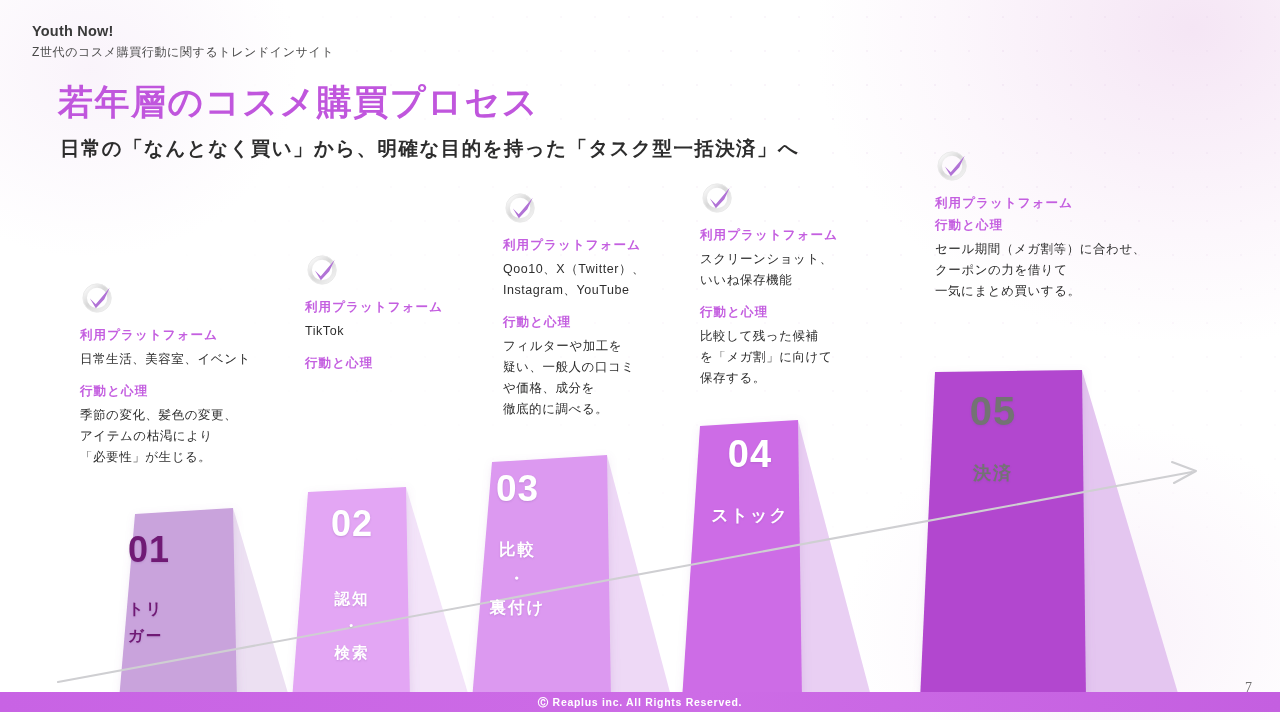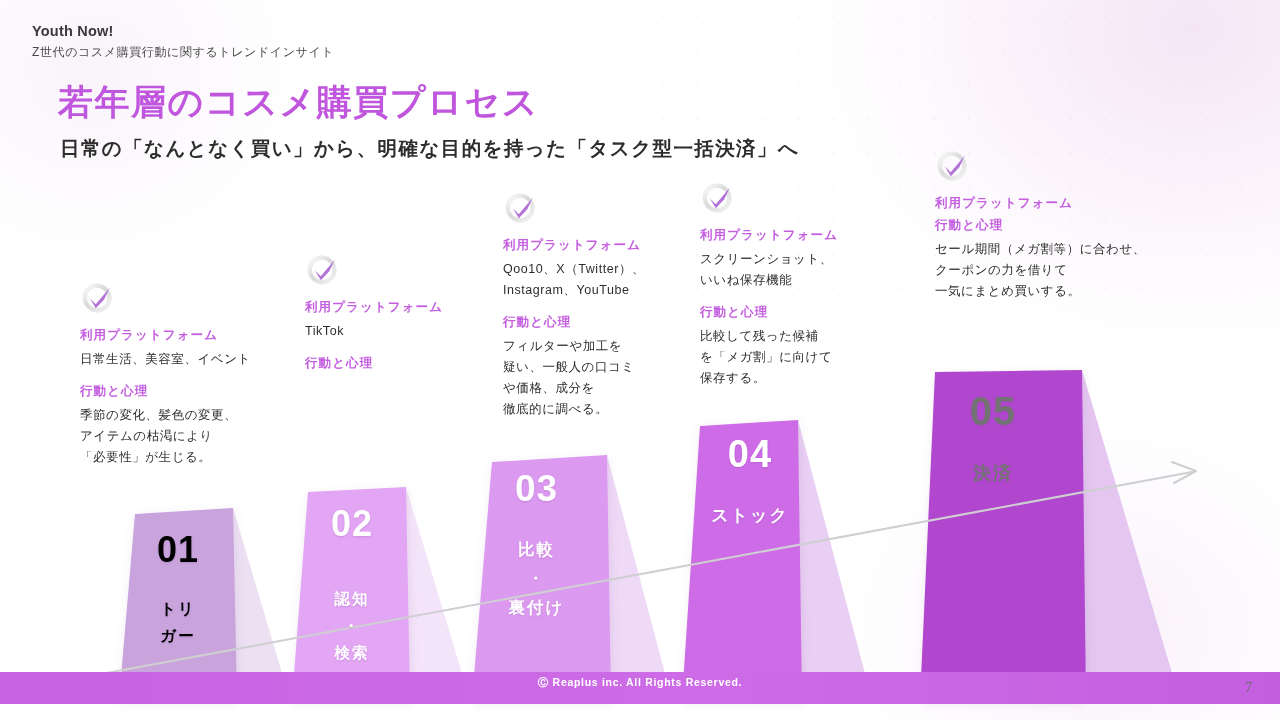--- a/index.html
+++ b/index.html
@@ -40,21 +40,21 @@
   #chart{position:absolute;left:0;top:0;width:1280px;height:720px;}
 
   
   .step{position:absolute;width:200px;}
   .check{width:36px;height:36px;margin-bottom:11px;display:block;}
   .lbl{font-size:12.5px;font-weight:bold;color:#c45fe0;letter-spacing:1.1px;line-height:1.35;margin:0 0 5px 0;}
   .val{font-size:12.5px;color:#2e2e2e;letter-spacing:.55px;line-height:1.68;margin:0 0 13px 0;}
   .val:last-child{margin-bottom:0;}
 
   
-  .footbar{position:absolute;left:0;bottom:16px;width:1280px;height:32px;
+  .footbar{position:absolute;left:0;bottom:8px;width:1280px;height:20px;
     background:linear-gradient(90deg,#c863e4 0%,#cd6ce6 55%,#c45fe0 100%);}
   .footbar span{display:block;text-align:center;color:#ffffff;font-size:10.5px;
     font-weight:bold;letter-spacing:.7px;line-height:20px;}
   .pageno{position:absolute;right:28px;bottom:24px;font-size:14px;color:#6d6d6d;
     font-family:"Liberation Serif","DejaVu Serif",serif;}
 </style>
 </head>
 <body>
 
 <div id="slide">
@@ -95,29 +95,29 @@
       <polygon points="935,372 1082,370 1086,700 920,700" fill="#b247cf" filter="url(#softsh)"></polygon>
     </g>
 
     <g stroke="#cfcfd2" stroke-width="2.1" fill="none" stroke-linecap="round">
       <line x1="58" y1="682" x2="1192" y2="472"></line>
       <polyline points="1172,462 1196,471 1174,483" stroke-linejoin="round"></polyline>
     </g>
   </svg>
 
   <div id="bar-captions">
-      <div style="position: absolute; text-align: center; color: #000000; left: 128px; top: 531px; width: 100px;">
+      <div style="position: absolute; text-align: left; color: #701a75; left: 128px; top: 531px; width: 100px;">
         <div style="font-size: 36px; font-weight: bold; letter-spacing: 1px; line-height: 1.05; text-shadow: rgba(120, 70, 150, 0.25) 0px 1px 2px;">01</div>
         <div style="font-size: 15.5px; font-weight: bold; letter-spacing: 2px; line-height: 1.75; margin-top: 26px; text-shadow: rgba(120, 70, 150, 0.22) 0px 1px 2px;">トリ<br>ガー</div>
       </div>
       <div style="position: absolute; text-align: center; color: rgb(255, 255, 255); left: 302px; top: 505px; width: 100px;">
         <div style="font-size: 36px; font-weight: bold; letter-spacing: 1px; line-height: 1.05; text-shadow: rgba(120, 70, 150, 0.25) 0px 1px 2px;">02</div>
         <div style="font-size: 15.5px; font-weight: bold; letter-spacing: 2px; line-height: 1.75; margin-top: 42px; text-shadow: rgba(120, 70, 150, 0.22) 0px 1px 2px;">認知<br>・<br>検索</div>
       </div>
-      <div style="position: absolute; text-align: center; color: rgb(255, 255, 255); left: 484px; top: 470px; width: 105px;">
+      <div style="position: absolute; text-align: center; color: rgb(255, 255, 255); left: 465px; top: 470px; width: 105px;">
         <div style="font-size: 37px; font-weight: bold; letter-spacing: 1px; line-height: 1.05; text-shadow: rgba(120, 70, 150, 0.25) 0px 1px 2px;">03</div>
         <div style="font-size: 16.5px; font-weight: bold; letter-spacing: 2px; line-height: 1.75; margin-top: 26px; text-shadow: rgba(120, 70, 150, 0.22) 0px 1px 2px;">比較<br>・<br>裏付け</div>
       </div>
       <div style="position: absolute; text-align: center; color: rgb(255, 255, 255); left: 700px; top: 435px; width: 100px;">
         <div style="font-size: 38px; font-weight: bold; letter-spacing: 1px; line-height: 1.05; text-shadow: rgba(120, 70, 150, 0.25) 0px 1px 2px;">04</div>
         <div style="font-size: 17px; font-weight: bold; letter-spacing: 2px; line-height: 1.75; margin-top: 26px; text-shadow: rgba(120, 70, 150, 0.22) 0px 1px 2px;">ストック</div>
       </div>
       <div style="position: absolute; text-align: center; color: #737373; left: 938px; top: 390px; width: 110px;">
         <div style="font-size: 40px; font-weight: bold; letter-spacing: 1px; line-height: 1.05; text-shadow: rgba(120, 70, 150, 0.25) 0px 1px 2px;">05</div>
         <div style="font-size: 18px; font-weight: bold; letter-spacing: 2px; line-height: 1.75; margin-top: 26px; text-shadow: rgba(120, 70, 150, 0.22) 0px 1px 2px;">決済</div>

